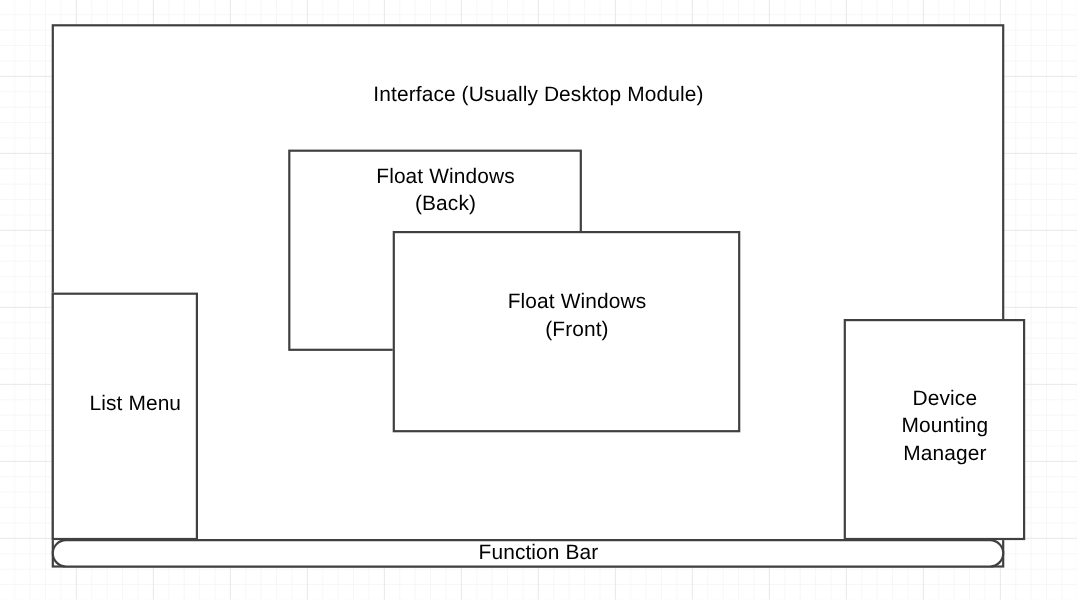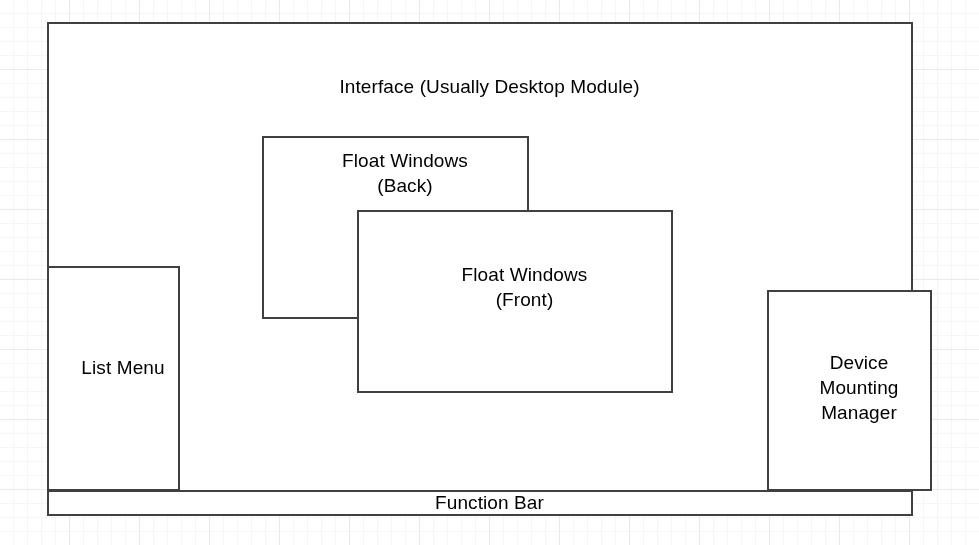--- a/index.html
+++ b/index.html
@@ -114,20 +114,21 @@
     top: 50px;
   }
 
   
   #function-bar {
     left: 47px;
     top: 490px;
     width: 866px;
     height: 26px;
     z-index: 5;
+    border-radius: 13px;
   }
   #function-bar-label {
     top: 0px;
     line-height: 22px;
   }
 </style>
 </head>
 <body>
 
 <div id="canvas">

